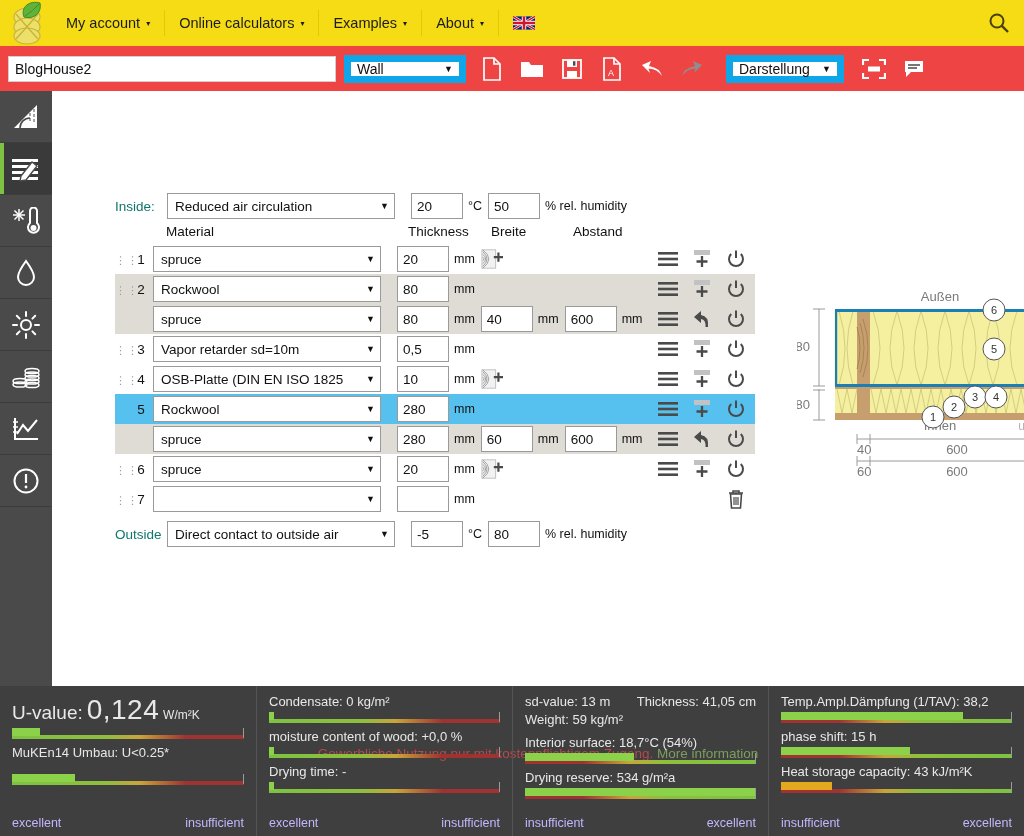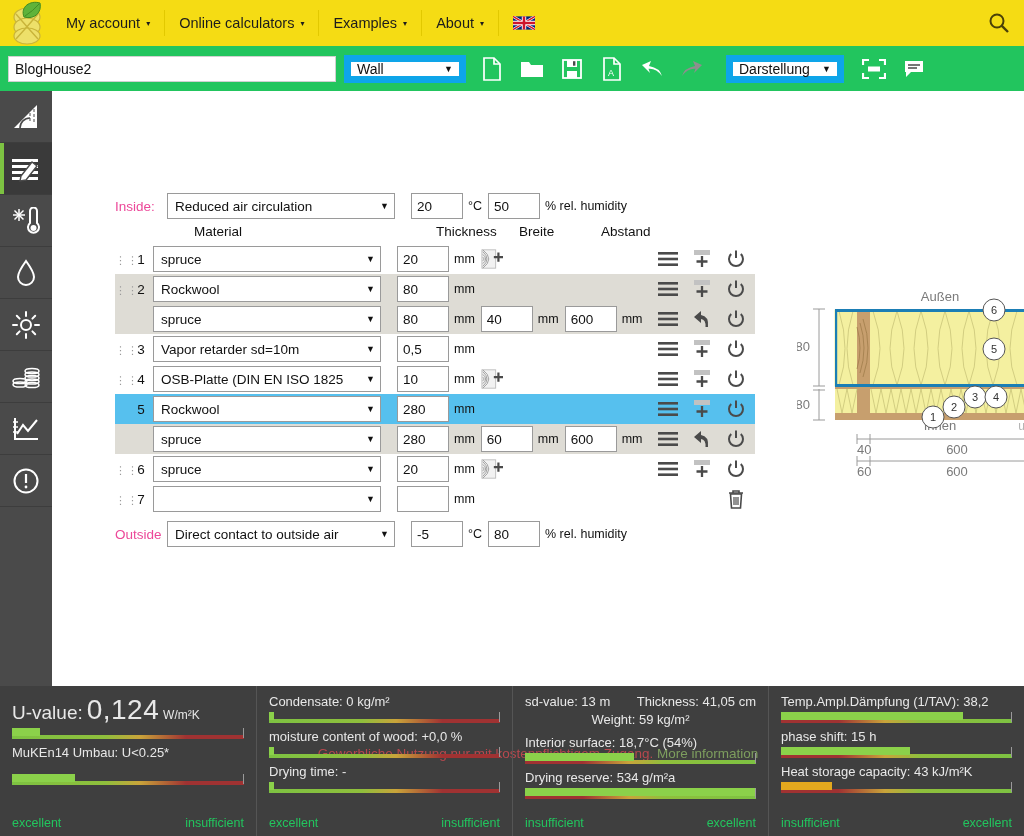--- a/index.html
+++ b/index.html
@@ -22,21 +22,21 @@
     display:flex; align-items:center; white-space:nowrap;
     border-right:1px solid #E2C900; line-height:26px;
   }
   .navitem .caret { font-size:8px; margin-left:6px; position:relative; top:1px;}
   .navitem:first-of-type { border-left:1px solid #E2C900; }
   #flagwrap { padding:0 14px; display:flex; align-items:center; height:26px; }
   .ukflag { width:22px; height:14px; display:block; }
   #searchbtn { position:absolute; right:14px; top:12px; }
   
   #toolbar {
-    height:45px; background:#22c55e; display:flex; align-items:center;
+    height:45px; background:#ef4444; display:flex; align-items:center;
     padding:0 8px; gap:0;
   }
   #projname {
     width:328px; height:26px; background:#fff; border:1px solid #d0d0d0;
     font-size:14px; padding:2px 6px; color:#111; line-height:22px;
     font-family:"Liberation Sans", sans-serif;
   }
   .tbselect {
     height:28px; background:#fff; border:7px solid #0ea5e9; display:flex;
     align-items:center; justify-content:space-between; padding:0 6px;
@@ -56,38 +56,38 @@
   }
   .sbitem.active { background:#3a3a3a; }
   .sbitem.active:before {
     content:""; position:absolute; left:0; top:0; bottom:0; width:4px; background:#7DC242;
   }
   #canvas { flex:1; background:#fff; position:relative; }
   
   #inside-row, #outside-row { display:flex; align-items:center; height:30px; }
   #inside-row { position:absolute; left:63px; top:100px; }
   #outside-row { position:absolute; left:63px; top:428px; }
-  .envlabel { width:52px; font-size:13.5px; color:#ec4899; }
+  .envlabel { width:52px; font-size:13.5px; color:#0f766e; }
   .matselect {
     width:228px; height:26px; background:#fff; border:1px solid #9a9a9a;
     display:flex; align-items:center; justify-content:space-between;
     padding:0 5px 0 7px; font-size:13.5px; color:#111; overflow:hidden;
   }
   .matselect span.lbl { overflow:hidden; white-space:nowrap; }
   .matselect .caret { font-size:9px; flex:0 0 auto;}
   .numinput {
     width:52px; height:26px; background:#fff; border:1px solid #9a9a9a;
     font-size:13.5px; padding:0 5px; color:#111; display:flex; align-items:center;
   }
   .unit { font-size:12.5px; color:#111; padding:0 6px 0 5px; }
   #headerrow {
     position:absolute; left:63px; top:133px; height:22px; width:640px;
     font-size:13.5px; color:#111;
   }
-  #headerrow span { position:absolute;margin-left:28px; }
+  #headerrow span { position:absolute; }
   #layers { position:absolute; left:63px; top:153px; width:640px; }
   .layer { position:relative; }
   .lrow { display:flex; align-items:center; height:30px; padding-left:0; }
   .layer.alt { background:#DEDCD5; }
   .layer.sel .lrow.prim { background:#56C0EE; }
   .layer.sel .lrow.sub { background:#DEDCD5; }
   .drag { width:14px; font-size:11px; color:#9a9a9a; letter-spacing:1px; line-height:8px;
           padding-top:1px; flex:0 0 14px;}
   .lnum { width:24px; font-size:13.5px; color:#111; text-align:center; flex:0 0 24px; }
   .acts { display:flex; align-items:center; gap:12px; margin-left:auto; padding-right:8px;}
@@ -120,23 +120,23 @@
     position:absolute; left:0; right:0; bottom:0; height:4px;
     background:linear-gradient(to right,#7DC242 0%, #8FBF3C 40%, #C9A43A 55%, #A03232 75%, #A03232 100%);
   }
   .bar.rev .scale {
     background:linear-gradient(to right,#A03232 0%, #A03232 25%, #C9A43A 45%, #8FBF3C 60%, #7DC242 100%);
   }
   .bar .fill { position:absolute; left:0; top:0; height:8px; background:#8BD14A; }
   .bar .fill.amber { background:#E3A81E; }
   .bar .tick { position:absolute; right:0; top:0; width:1px; height:10px; background:#9a9a9a;}
   .scalelbl { position:absolute; bottom:6px; left:12px; right:12px;
-    display:flex; justify-content:space-between; font-size:12.5px; color:#22c55e; }
+    display:flex; justify-content:space-between; font-size:12.5px; color:#c4b5fd; }
   .twocol { display:flex; justify-content:space-between; }
-  .tr { text-align:center; }
+  .tr { text-align:left; }
 </style>
 </head>
 <body>
 
 <div id="topnav">
   <div id="logo">
     <svg width="42" height="44" viewBox="0 0 42 44">
       <ellipse cx="21" cy="16" rx="13" ry="9" fill="#EDE06A" stroke="#C9B43A" stroke-width="1.2"></ellipse>
       <ellipse cx="21" cy="26" rx="13" ry="9" fill="#EDE06A" stroke="#C9B43A" stroke-width="1.2"></ellipse>
       <ellipse cx="21" cy="35" rx="13" ry="8" fill="#EDE06A" stroke="#C9B43A" stroke-width="1.2"></ellipse>

